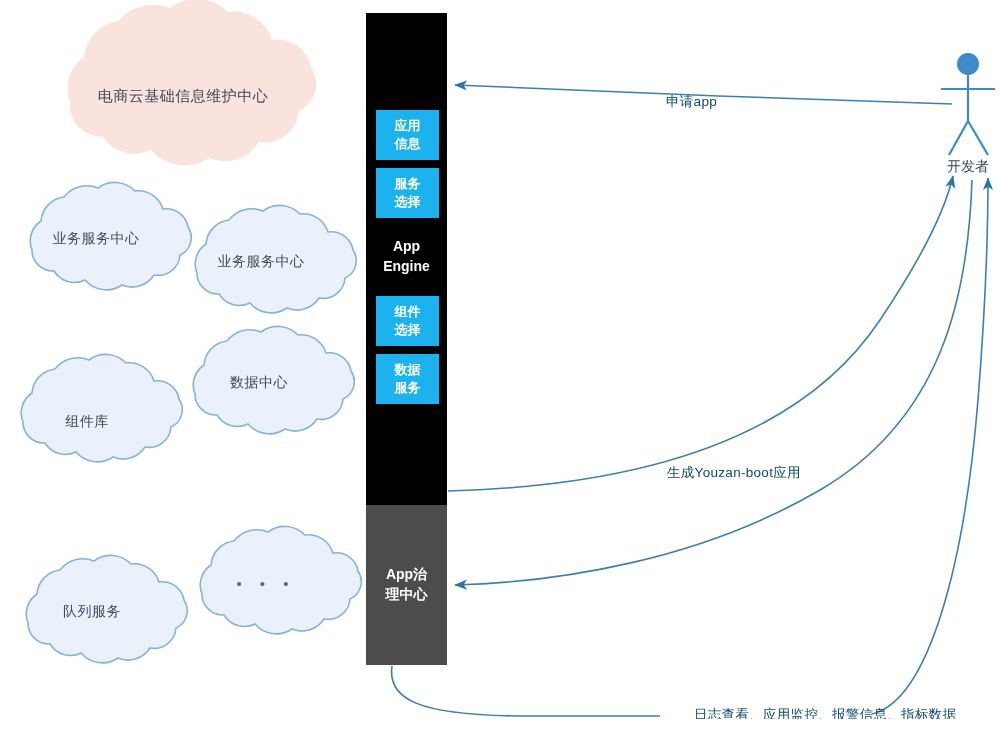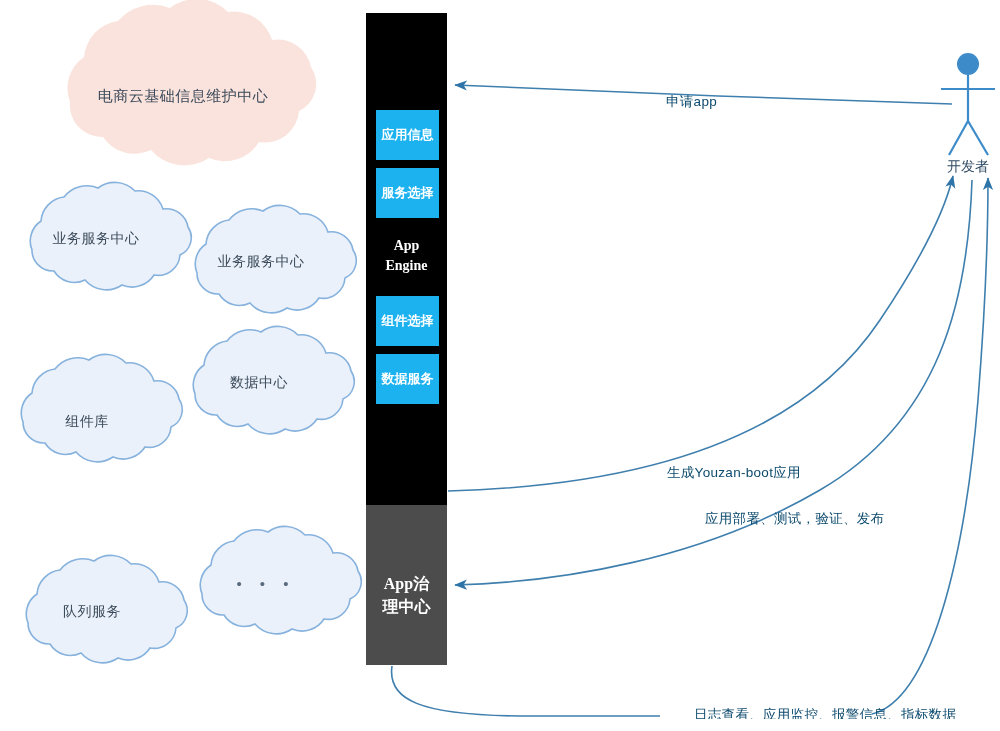--- a/index.html
+++ b/index.html
@@ -69,43 +69,42 @@
     position: absolute;
     left: 376px;
     width: 63px;
     height: 50px;
     background: #1bb2ef;
     color: #ffffff;
     font-size: 13px;
     font-weight: 700;
     line-height: 1.42;
     display: flex;
-    flex-direction: row;
+    flex-direction: column;
     align-items: center;
     justify-content: center;
     text-align: center;
     box-sizing: border-box;
   }
   .chip span { display: block; }
   .stack-text {
     position: absolute;
     left: 366px;
     width: 81px;
     color: #ffffff;
     font-size: 14px;
     font-weight: 700;
     line-height: 1.45;
     text-align: center;
   }
   .stack-text.gray-title {
     font-weight: 600;
-    font-size: 16px;
-    margin-top: 8px;
-  }
-  .stack-text span { display: block; font-family: Liberation Serif, serif; }
+    font-size: 14px;
+  }
+  .stack-text span { display: block; }
 
   
   .edge-label {
     position: absolute;
     color: #0c4a6e;
     font-size: 13.5px;
     white-space: nowrap;
     letter-spacing: 0.3px;
   }
 
@@ -313,19 +312,18 @@
 
   <div class="stack-text gray-title" style="top:564px;">
     <span>App治</span>
     <span>理中心</span>
   </div>
 
   <div class="edge-label" style="left:666px; top:93px;">申请app</div>
 
   <div class="edge-label" style="left:667px; top:464px;">生成Youzan-boot应用</div>
 
-  <div class="edge-label" style="left:705px; top:510px;">应用部署、测试，验证、发布</div>
 
   <div class="edge-label" style="left:670px; top:706px;margin-left:24px;">日志查看、应用监控、报警信息、指标数据</div>
 
   <div class="actor-label" style="left:968px; top:158px;">开发者</div>
 
 </div>
 
 </body></html>

